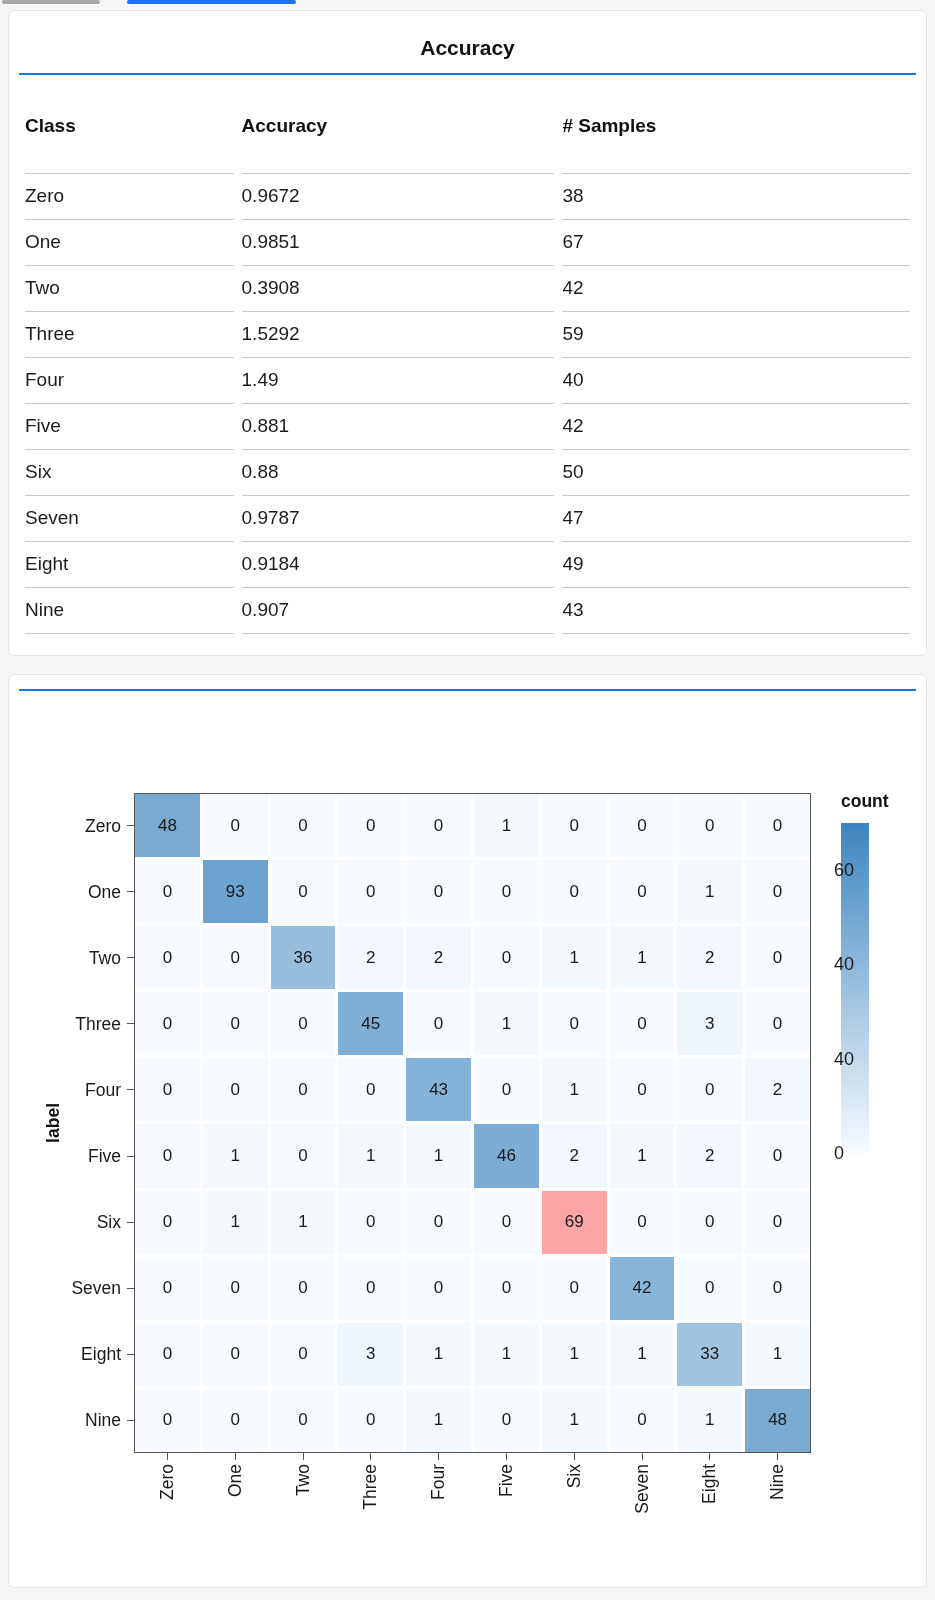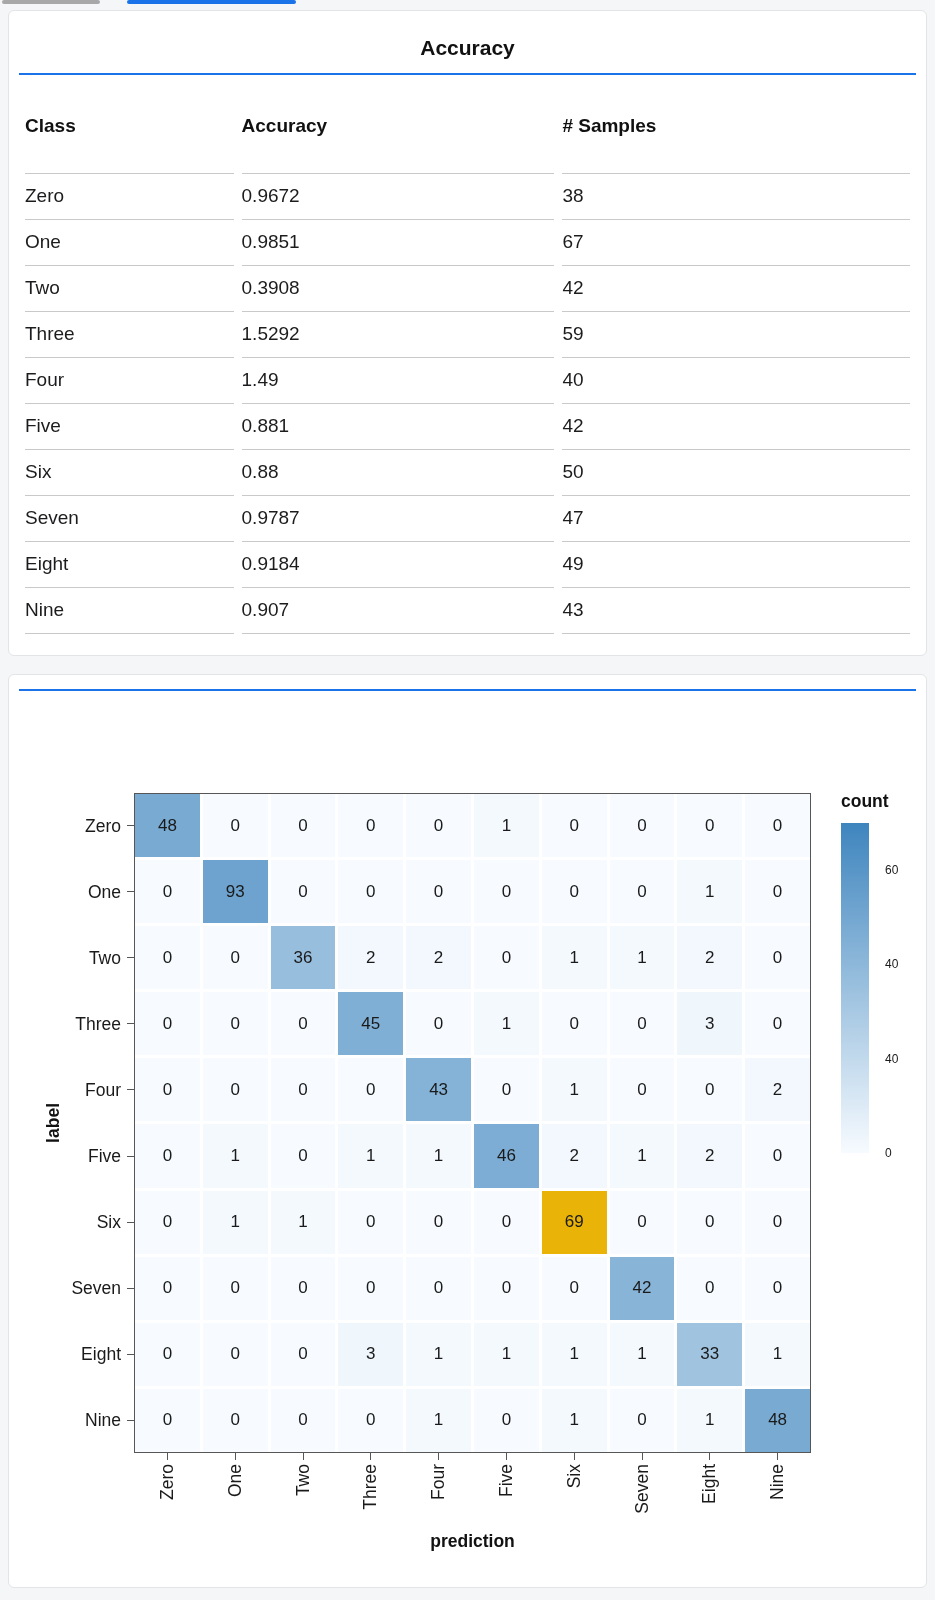--- a/index.html
+++ b/index.html
@@ -77,21 +77,21 @@
     position:absolute;left:125px;top:856px;width:677px;text-align:center;
     font-weight:bold;font-size:17.5px;color:#111;
   }
   #legend-title{
     position:absolute;left:832px;top:116px;font-weight:bold;font-size:17.5px;color:#111;
   }
   #legend-bar{
     position:absolute;left:832px;top:148px;width:28px;height:330px;
   }
   .legend-tick-label{
-    position:absolute;left:876px;width:46px;font-size:12px;color:#1a1a1a;
+    position:absolute;left:825px;width:46px;font-size:18px;color:#1a1a1a;
     height:20px;line-height:20px;
   }
 </style>
 </head>
 <body>
 
 <div class="top-bar" id="bar-inactive" style="background: rgb(168, 168, 168);"></div>
 <div class="top-bar" id="bar-active" style="background: rgb(26, 115, 232);"></div>
 
 <div class="card" id="accuracy-card">
@@ -232,21 +232,21 @@
       <div class="hm-cell" style="background: rgb(242, 248, 253);">2</div>
       <div class="hm-cell" style="background: rgb(244, 249, 254);">1</div>
       <div class="hm-cell" style="background: rgb(242, 248, 253);">2</div>
       <div class="hm-cell" style="background: rgb(247, 251, 255);">0</div>
       <div class="hm-cell" style="background: rgb(247, 251, 255);">0</div>
       <div class="hm-cell" style="background: rgb(244, 249, 254);">1</div>
       <div class="hm-cell" style="background: rgb(244, 249, 254);">1</div>
       <div class="hm-cell" style="background: rgb(247, 251, 255);">0</div>
       <div class="hm-cell" style="background: rgb(247, 251, 255);">0</div>
       <div class="hm-cell" style="background: rgb(247, 251, 255);">0</div>
-      <div class="hm-cell" style="background: #eab308;">69</div>
+      <div class="hm-cell" style="background: #fca5a5;">69</div>
       <div class="hm-cell" style="background: rgb(247, 251, 255);">0</div>
       <div class="hm-cell" style="background: rgb(247, 251, 255);">0</div>
       <div class="hm-cell" style="background: rgb(247, 251, 255);">0</div>
       <div class="hm-cell" style="background: rgb(247, 251, 255);">0</div>
       <div class="hm-cell" style="background: rgb(247, 251, 255);">0</div>
       <div class="hm-cell" style="background: rgb(247, 251, 255);">0</div>
       <div class="hm-cell" style="background: rgb(247, 251, 255);">0</div>
       <div class="hm-cell" style="background: rgb(247, 251, 255);">0</div>
       <div class="hm-cell" style="background: rgb(247, 251, 255);">0</div>
       <div class="hm-cell" style="background: rgb(247, 251, 255);">0</div>
@@ -268,21 +268,20 @@
       <div class="hm-cell" style="background: rgb(247, 251, 255);">0</div>
       <div class="hm-cell" style="background: rgb(247, 251, 255);">0</div>
       <div class="hm-cell" style="background: rgb(244, 249, 254);">1</div>
       <div class="hm-cell" style="background: rgb(247, 251, 255);">0</div>
       <div class="hm-cell" style="background: rgb(244, 249, 254);">1</div>
       <div class="hm-cell" style="background: rgb(247, 251, 255);">0</div>
       <div class="hm-cell" style="background: rgb(244, 249, 254);">1</div>
       <div class="hm-cell" style="background: rgb(120, 170, 210);">48</div>
     </div>
 
-  <div id="x-axis-title">prediction</div>
 
   <div id="legend-title">count</div>
   <div id="legend-bar" style="background: linear-gradient(to top, rgb(247, 251, 255), rgb(62, 133, 190));"></div>
 <div class="y-tick" style="left: 118px; top: 150.05px;"></div>
     <div class="y-label" style="top: 140.55px;">Zero</div>
     <div class="y-tick" style="left: 118px; top: 216.15px;"></div>
     <div class="y-label" style="top: 206.65px;">One</div>
     <div class="y-tick" style="left: 118px; top: 282.25px;"></div>
     <div class="y-label" style="top: 272.75px;">Two</div>
     <div class="y-tick" style="left: 118px; top: 348.35px;"></div>

